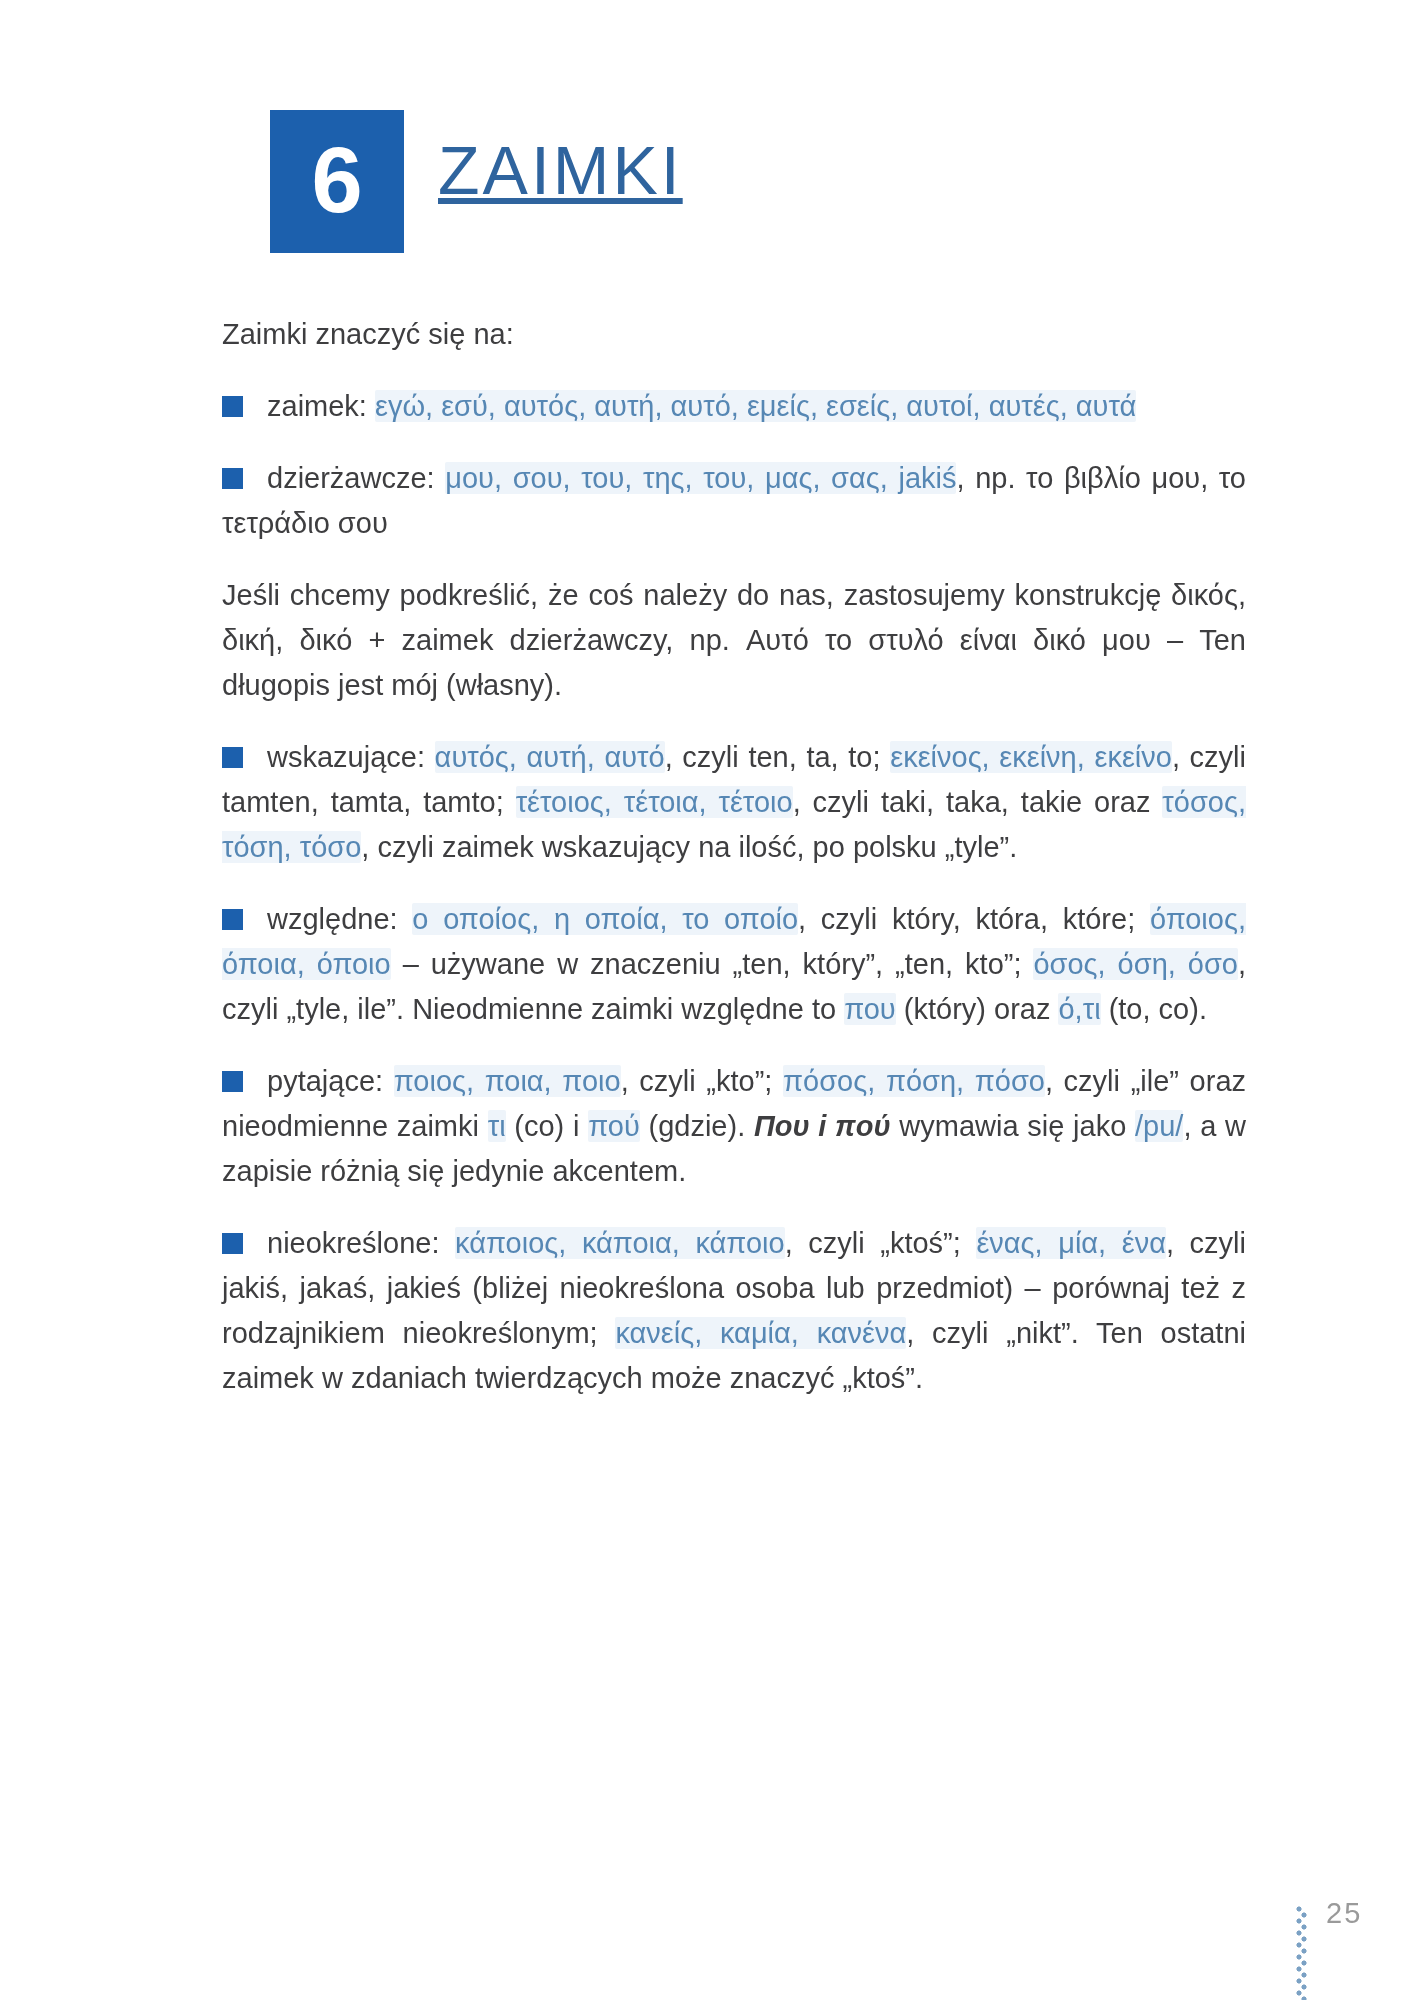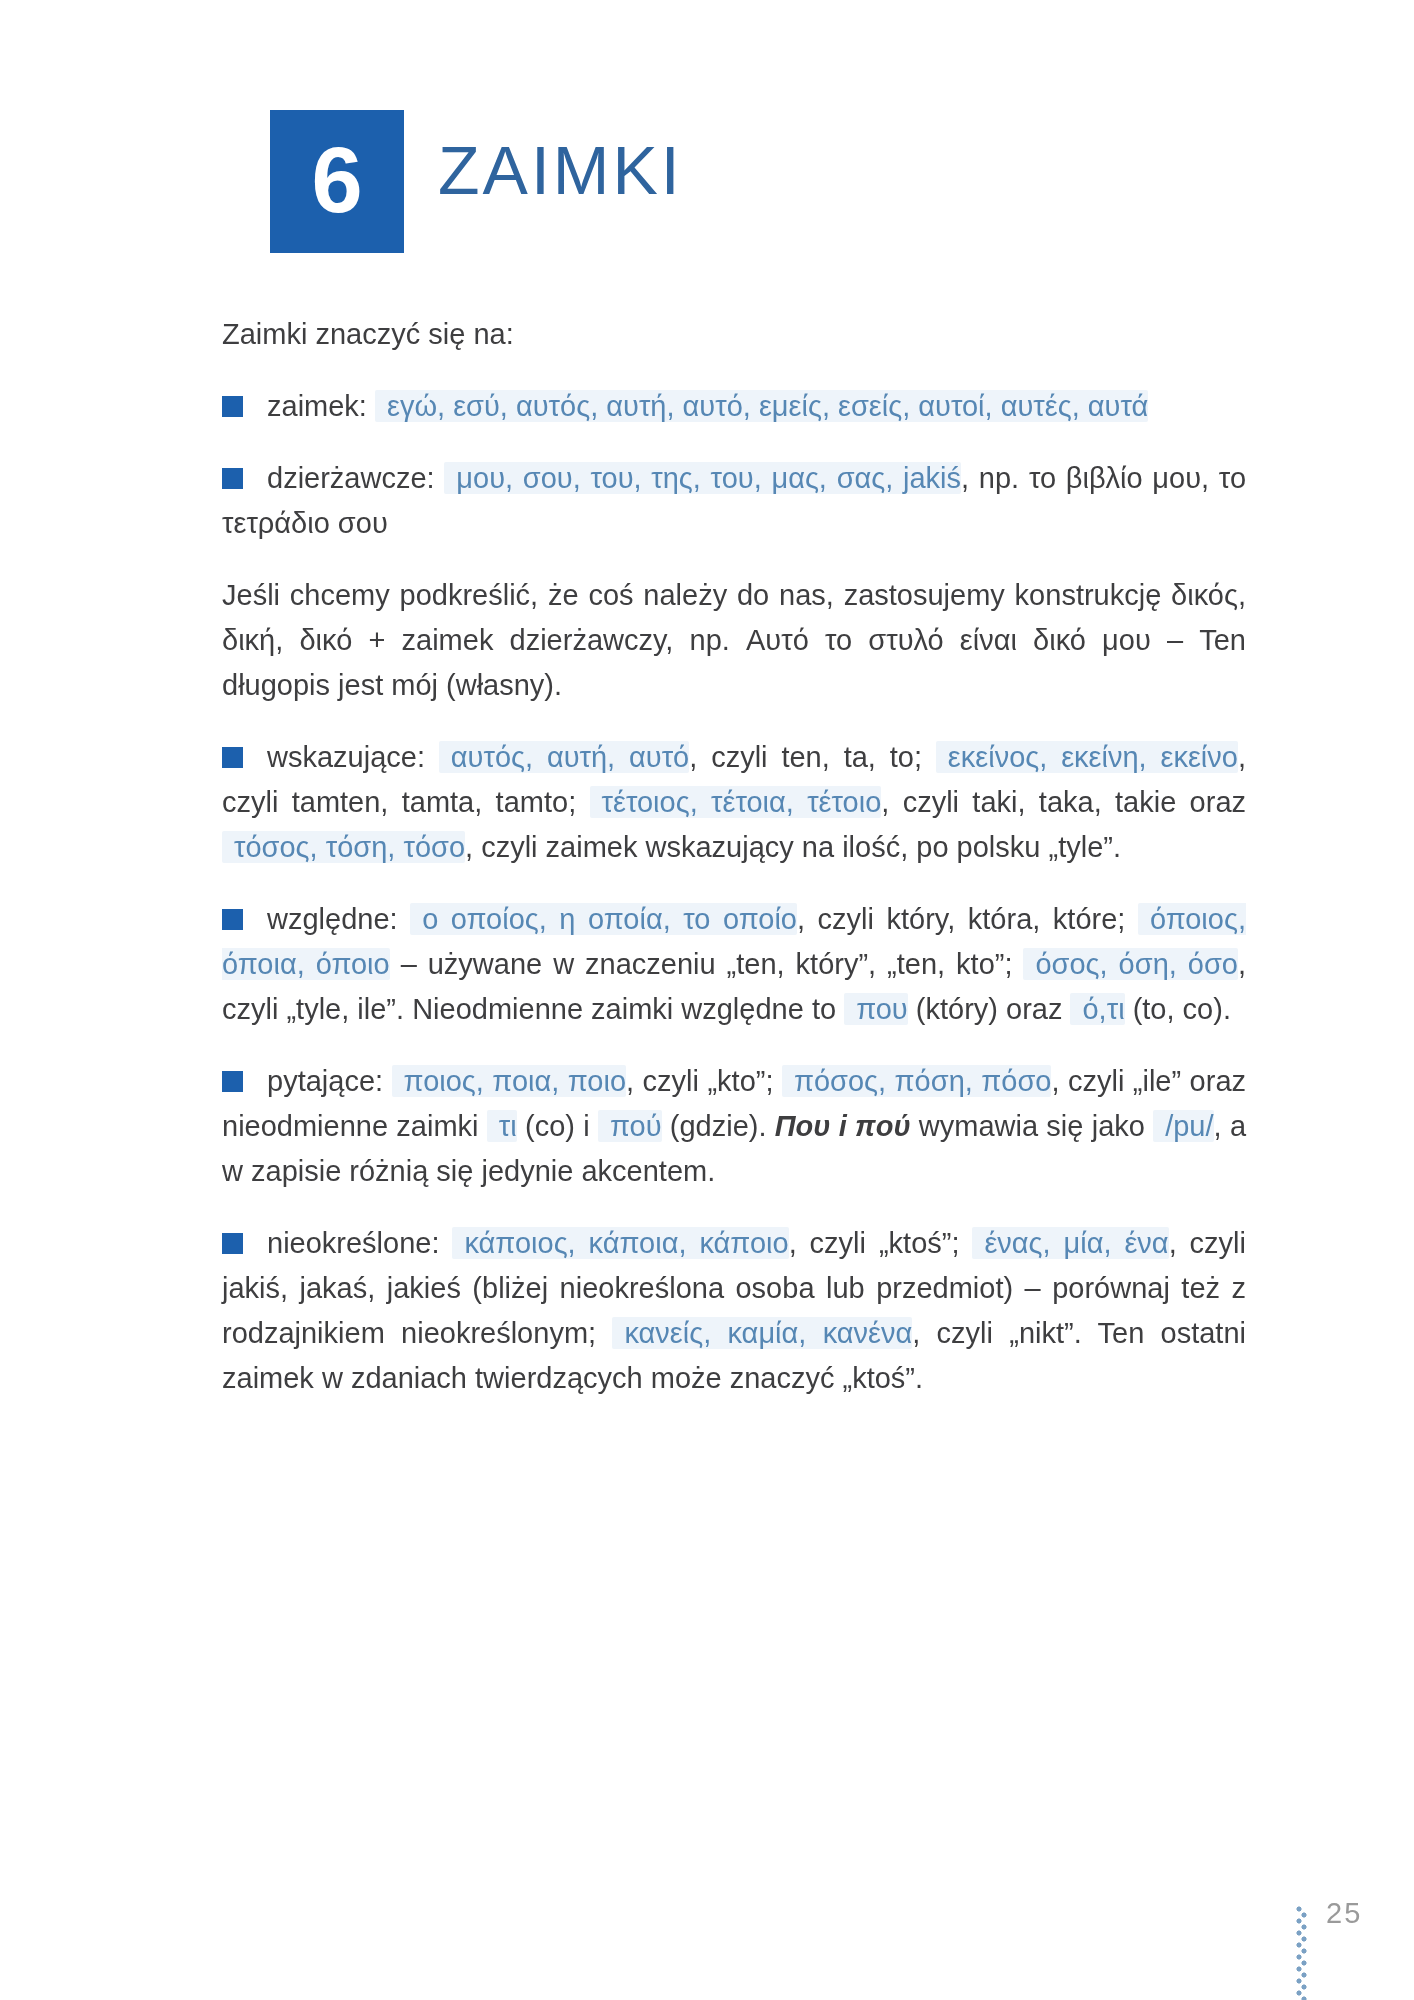--- a/index.html
+++ b/index.html
@@ -37,40 +37,41 @@
   }
   .chapter-title {
     position: absolute;
     left: 438px; top: 136px;
     margin: 0;
     font-size: 68px;
     font-weight: 400;
     letter-spacing: 3px;
     color: var(--title);
     line-height: 1;
+    text-decoration: underline;
   }
   main.body-col {
     position: absolute;
     left: 222px; top: 312px;
     width: 1024px;
     color: var(--dark);
     font-size: 29px;
     line-height: 45px;
     text-align: justify;
   }
   p.block { margin: 0 0 27px 0; }
   p.block:last-child { margin-bottom: 8px; }
   .bullet-sq {
     display: inline-block;
     width: 21px; height: 21px;
     background: var(--accent);
     margin-right: 24px;
     transform: translateY(1px);
   }
-  .greek { color: var(--greek); background: var(--greek-bg); border-radius: 2px; padding-left: 12px; }
+  .greek { color: var(--greek); background: var(--greek-bg); border-radius: 2px; }
   .italic { font-style: italic; font-weight: bold; }
   .dark { color: var(--dark); }
   .chain-decor {
     position: absolute;
     left: 1296px; top: 1906px;
     width: 11px; height: 94px;
     background-image:
       radial-gradient(circle at 3px 3px, var(--chain) 2.2px, rgba(0,0,0,0) 2.9px),
       radial-gradient(circle at 8px 9px, var(--chain) 2.2px, rgba(0,0,0,0) 2.9px);
     background-size: 11px 12px;

